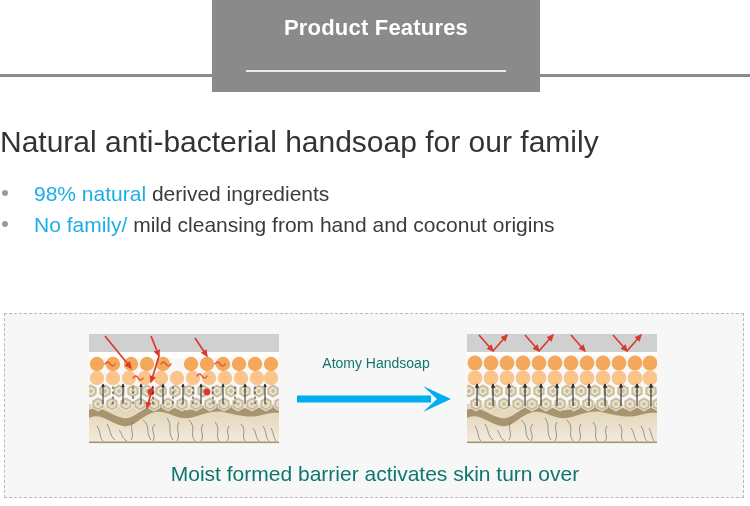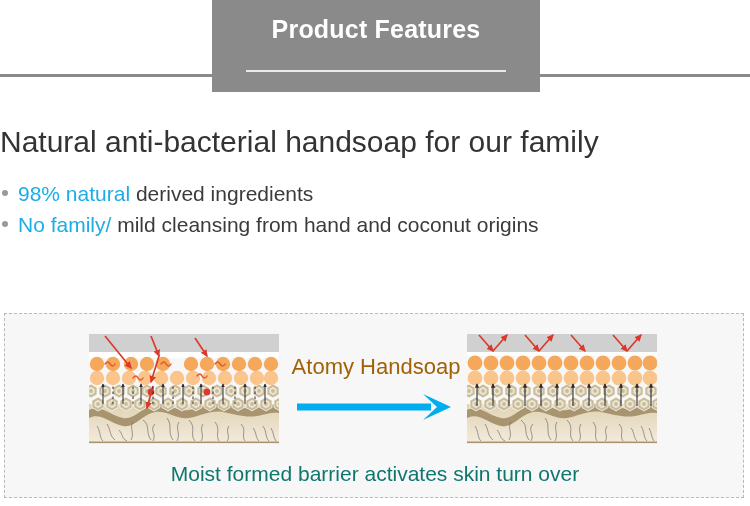--- a/index.html
+++ b/index.html
@@ -20,21 +20,21 @@
     position:absolute;left:0;top:74px;width:750px;height:3px;
     background:#8a8a8a;
   }
   #title-box{
     position:absolute;left:212px;top:0;width:328px;height:92px;
     background:#8a8a8a;
     display:flex;flex-direction:column;align-items:center;justify-content:flex-start;
   }
   #title-text{
     color:#ffffff;
-    font-size:25px;
+    font-size:22px;
     font-weight:bold;
     letter-spacing:.2px;
     margin-top:16px;
     line-height:1.05;
     white-space:nowrap;
   }
   #title-underline{
     position:absolute;left:34px;top:70px;width:260px;height:2px;
     background:#e9e9e9;
   }
@@ -49,21 +49,21 @@
     white-space:nowrap;
   }
 
   
   #feature-list{
     position:absolute;left:0;top:178px;width:750px;
     list-style:none;margin:0;padding:0;
   }
   .feature-item{
     position:relative;
-    padding-left:18px;
+    padding-left:34px;
     font-size:21px;
     line-height:31px;
     color:#3b3b3b;
     white-space:nowrap;
   }
   .bullet-dot{
     position:absolute;left:2px;top:12px;
     width:6px;height:6px;border-radius:50%;
     background:#9a9a9a;
   }
@@ -81,21 +81,21 @@
   }
   .skin-figure{position:absolute;top:0;width:190px;height:110px;}
   #skin-before{left:84px;}
   #skin-after{left:462px;}
 
   #center-block{
     position:absolute;left:276px;top:22px;width:190px;height:90px;
     text-align:center;
   }
   #transition-label{
-    font-size:22px;color:#a16207;line-height:1;white-space:nowrap;
+    font-size:14px;color:#0f766e;line-height:1;white-space:nowrap;
   }
   #transition-arrow{margin-top:14px;}
 
   #panel-caption{
     position:absolute;left:0;top:148px;width:740px;
     text-align:center;
     font-size:21px;
     color:#0f766e;
     white-space:nowrap;
   }

